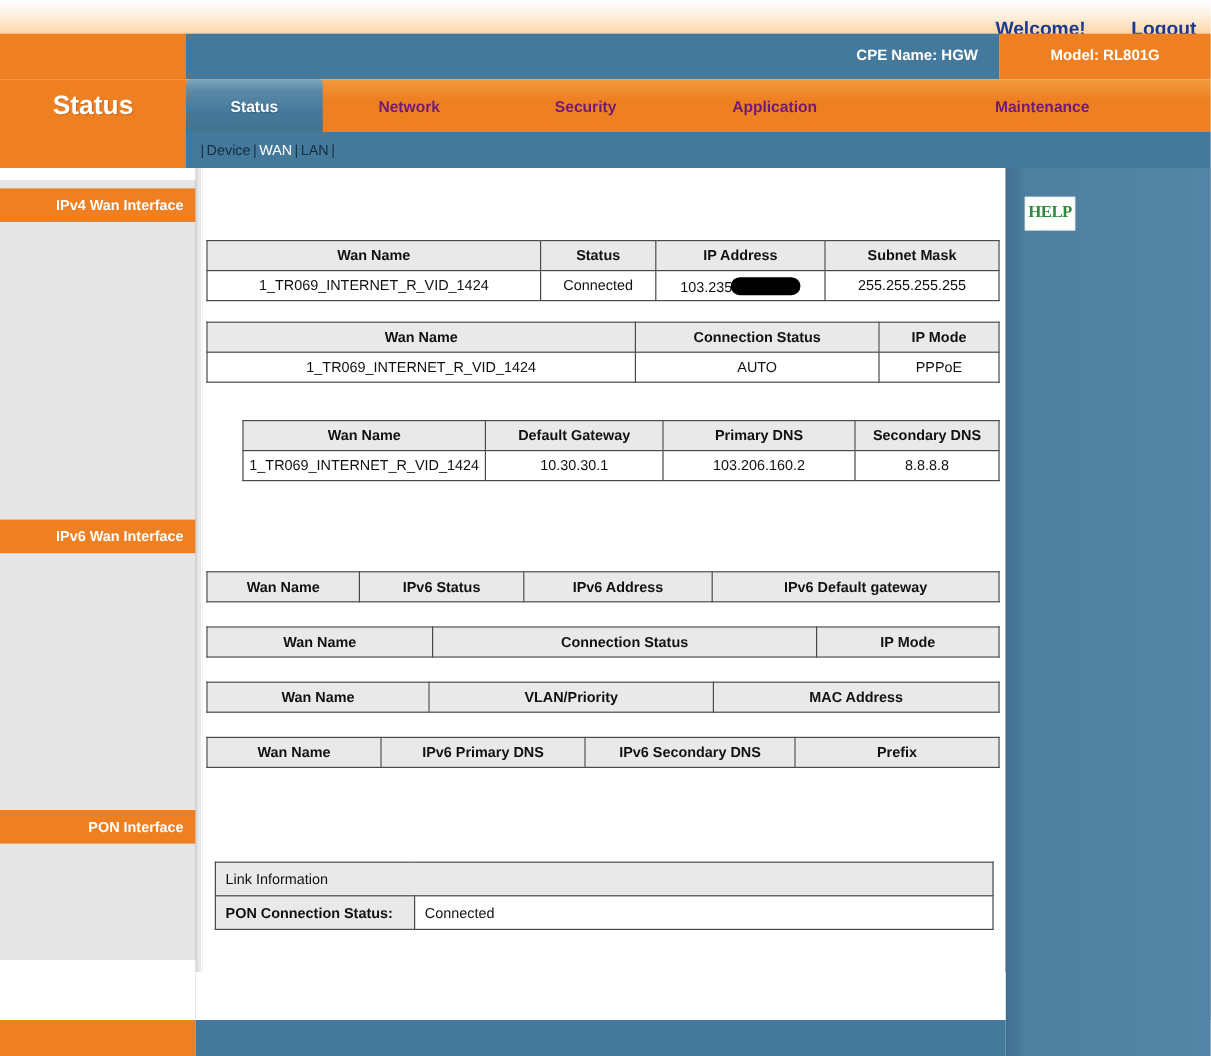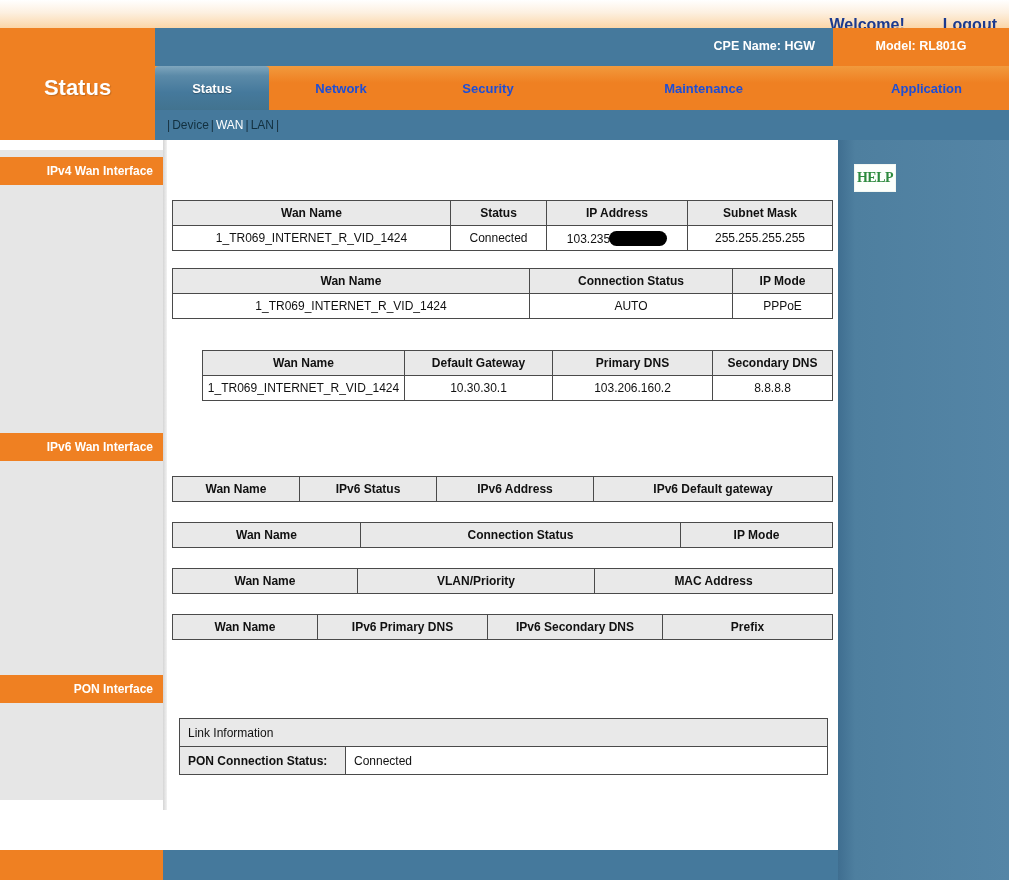--- a/index.html
+++ b/index.html
@@ -71,21 +71,21 @@
   .nav-bg {
     position: absolute; left: 155px; top: 0; width: 854px; height: 44px;
     background: linear-gradient(to bottom, #f19a3d 0%, #ef8022 38%, #ef8022 100%);
   }
   .nav-tabs {
     position: absolute; left: 155px; top: 0; width: 854px; height: 44px;
     display: flex; align-items: stretch;
   }
   .nav-tab {
     display: flex; align-items: center; justify-content: center;
-    font-size: 13px; font-weight: bold; color: #1d4ed8;
+    font-size: 13px; font-weight: bold; color: #701a75;
     cursor: pointer; position: relative;
   }
   .nav-tab.active {
     background: linear-gradient(to bottom, #7fa6bd 0%, #5b8aa8 22%, #45799c 60%, #42738f 100%);
     color: #ffffff;
     text-shadow: 0 1px 1px rgba(0,0,0,.3);
     border-top-left-radius: 4px; border-top-right-radius: 4px;
   }
   .nav-tab.t-status     { width: 114px; }
   .nav-tab.t-network    { width: 144px; }
@@ -277,25 +277,25 @@
     <div class="nav-tabs">
       <div class="nav-tab t-status active">
         <span>Status</span>
       </div>
       <div class="nav-tab t-network">
         <span>Network</span>
       </div>
       <div class="nav-tab t-security">
         <span>Security</span>
       </div>
+      <div class="nav-tab t-application">
+        <span>Application</span>
+      </div>
       <div class="nav-tab t-maintenance">
         <span>Maintenance</span>
-      </div>
-      <div class="nav-tab t-application">
-        <span>Application</span>
       </div>
     </div>
   </div>
 
   <div class="subnav">
     <div class="left-orange"></div>
     <div class="bar">
       <span class="sep">|</span>
       <span class="sub-link">Device</span>
       <span class="sep">|</span>

